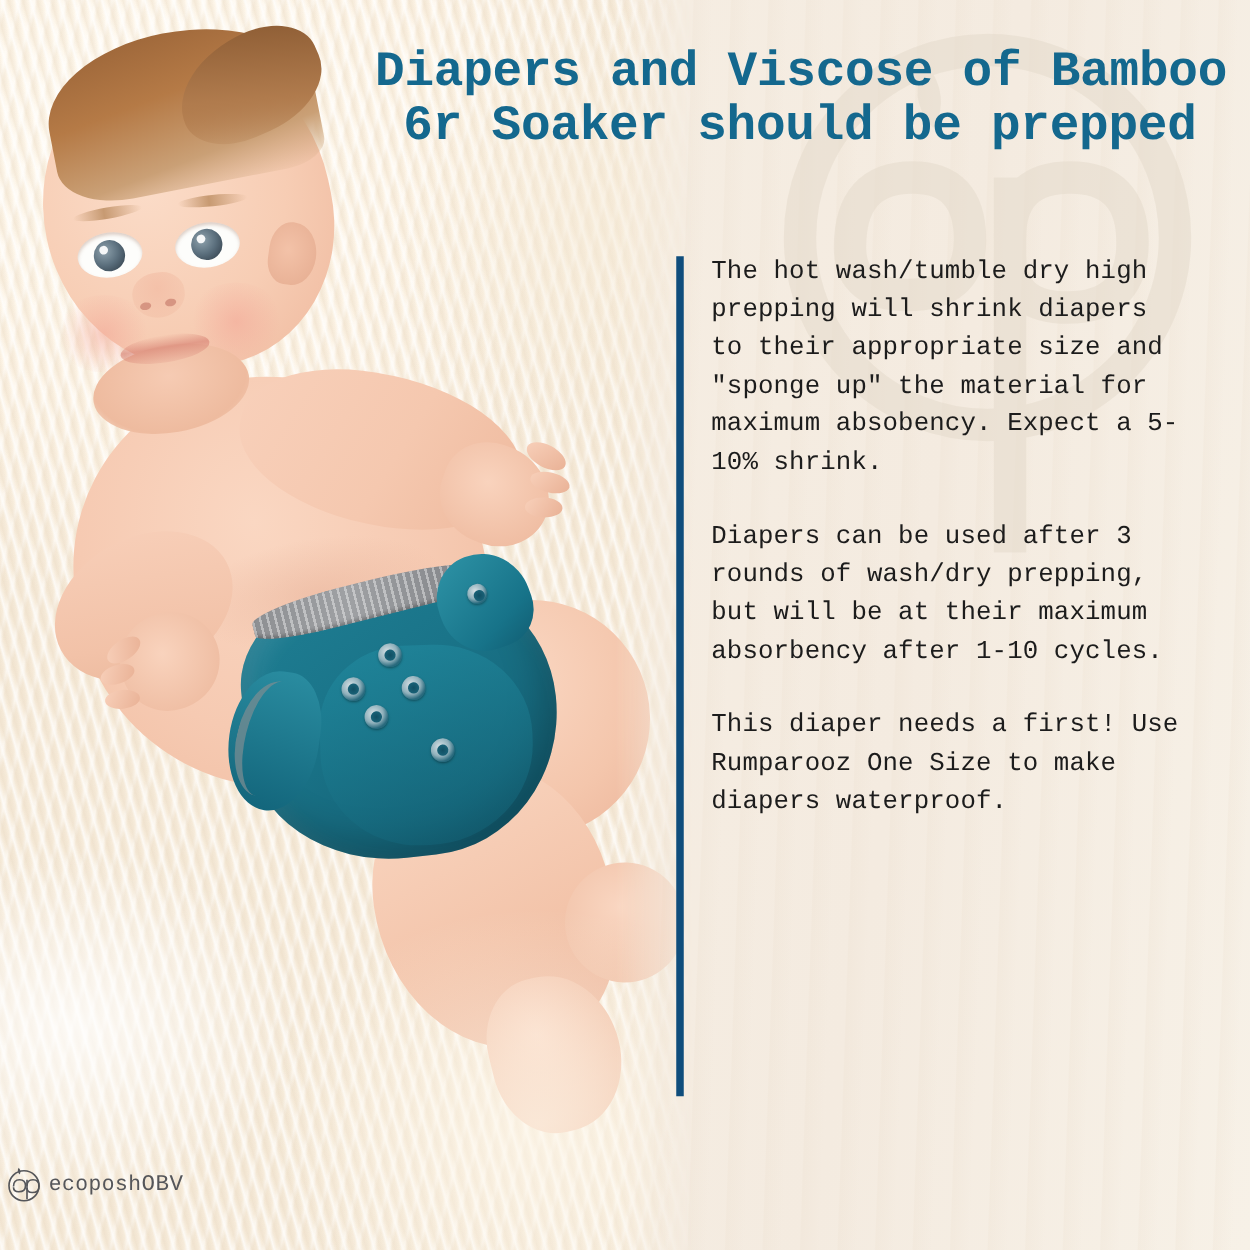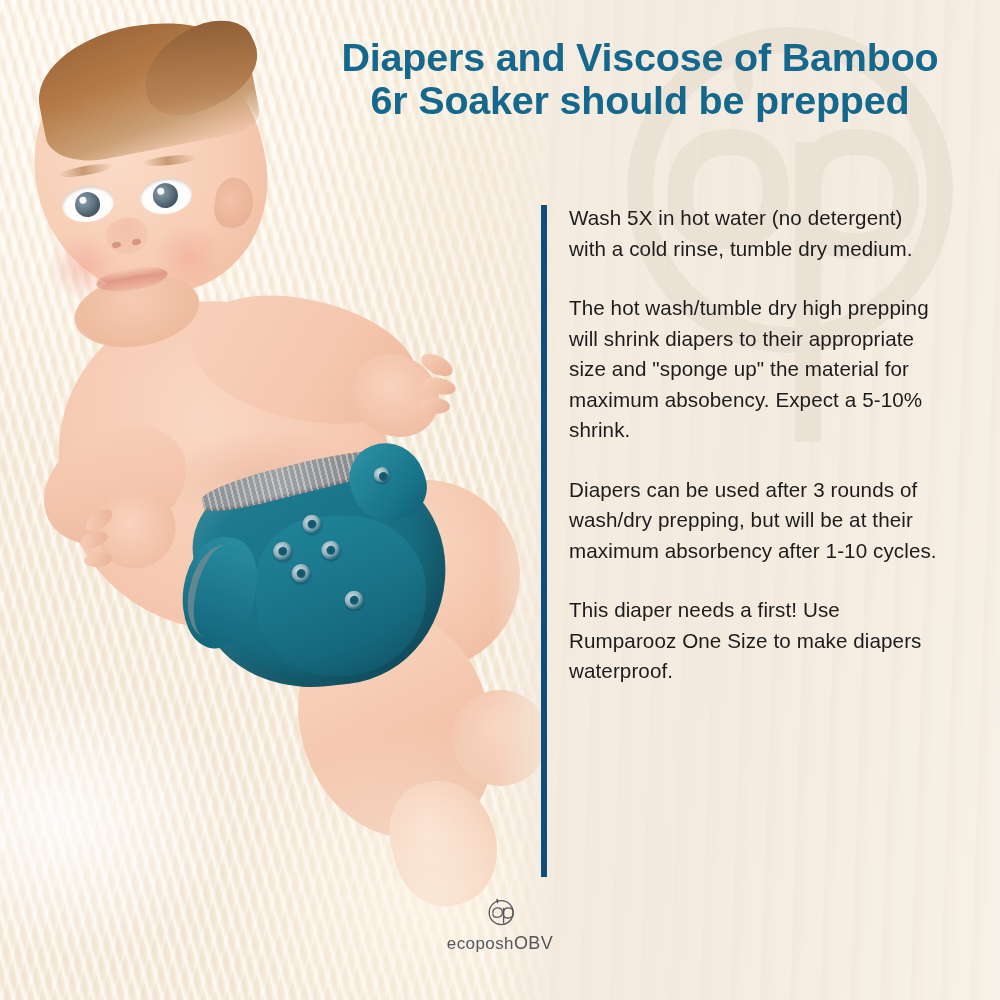--- a/index.html
+++ b/index.html
@@ -6,21 +6,21 @@
     margin: 0;
     padding: 0;
     background: #ffffff;
   }
   #page {
     position: relative;
     width: 1000px;
     height: 1000px;
     overflow: hidden;
     background: #f6efe4;
-    font-family: Liberation Sans, sans-serif;
+    font-family: Liberation Mono, monospace;
   }
 
   
   .bg-base {
     position: absolute;
     inset: 0;
     background:
       linear-gradient(100deg, #f8f2e8 0%, #f6eee3 35%, #f4ebe0 70%, #f7f1e7 100%);
   }
   .bg-streaks {
@@ -326,24 +326,23 @@
     line-height: 30.5px;
     letter-spacing: .1px;
   }
   .para { margin: 0 0 29px 0; }
   .para:last-child { margin-bottom: 0; }
 
   
   .logo {
     position: absolute;
     left: 0;
-    top: 894px;
+    top: 930px;
     width: 1000px;
     display: flex;
-    flex-direction: column;
     align-items: center;
     gap: 3px;
   }
   .logo-mark { width: 36px; height: 36px; display:block; }
   .logo-text {
     font-size: 17px;
     color: #55565a;
     letter-spacing: .4px;
   }
   .logo-text .eco { font-weight: 300; }
@@ -433,21 +432,20 @@
   </div>
 
   <div class="title">
     <span class="title-line">Diapers and Viscose of Bamboo</span>
     <span class="title-line">6r Soaker should be prepped</span>
   </div>
 
   <div class="body-rule"></div>
 
   <div class="body-col">
-    <p class="para">Wash 5X in hot water (no detergent) with a cold rinse, tumble dry medium.</p>
     <p class="para">The hot wash/tumble dry high prepping will shrink diapers to their appropriate size and "sponge up" the material for maximum absobency. Expect a 5-10% shrink.</p>
     <p class="para">Diapers can be used after 3 rounds of wash/dry prepping, but will be at their maximum absorbency after 1-10 cycles.</p>
     <p class="para">This diaper needs a first! Use Rumparooz One Size to make diapers waterproof.</p>
   </div>
 
   <div class="logo">
     <svg class="logo-mark" viewBox="0 0 60 60">
       <g fill="none" stroke="#55565a" stroke-width="2.2">
         <circle cx="32" cy="31" r="20"></circle>
         <path d="M18 32 q0 -9 8 -9 q8 0 8 8 q0 8 -9 8 q-7 0 -7 -6"></path>

